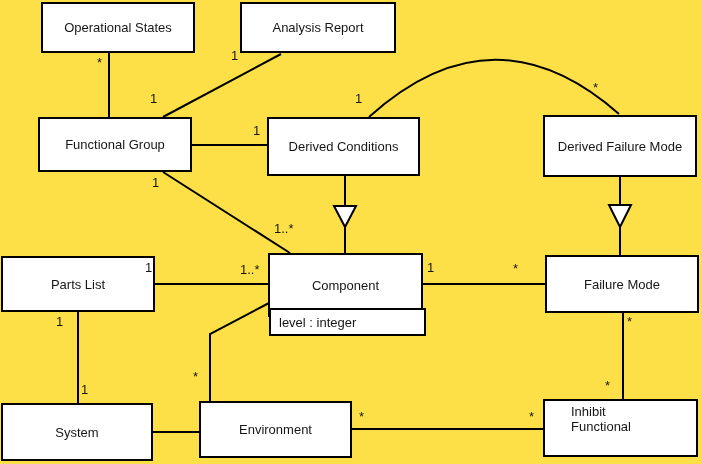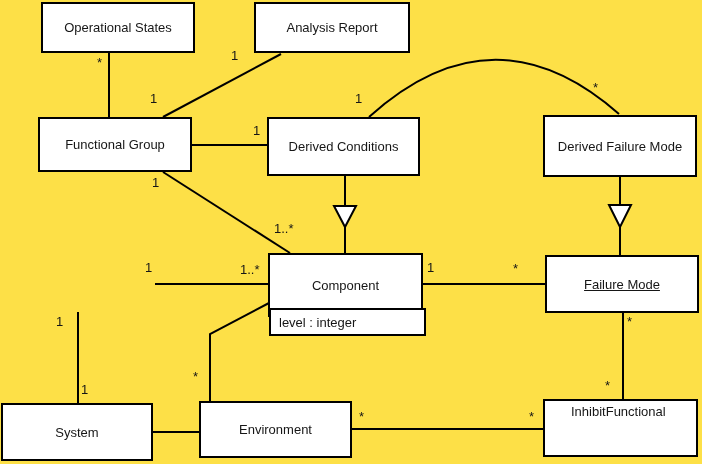--- a/index.html
+++ b/index.html
@@ -15,21 +15,21 @@
   #edges line,#edges path,#edges polyline{stroke:#000000;stroke-width:2;fill:none;}
   #edges polygon{stroke:#000000;stroke-width:2;fill:#ffffff;}
   .cls{
     position:absolute;box-sizing:border-box;z-index:1;
     border:2px solid #000000;background:#ffffff;
     display:flex;align-items:center;justify-content:center;
     font-size:13px;line-height:15px;text-align:center;
   }
   .cls.attr{justify-content:flex-start;padding-left:8px;text-align:left;}
   .cls.multiline{align-items:flex-start;justify-content:flex-start;
-    padding:3px 0 0 26px;text-align:left;flex-direction:row;}
+    padding:3px 0 0 26px;text-align:left;flex-direction:column;}
   .mult{
     position:absolute;z-index:2;font-size:13px;line-height:13px;
     white-space:nowrap;
   }
 </style>
 </head>
 <body>
 
 <div id="canvas">
 
@@ -51,45 +51,48 @@
     <line x1="623" y1="313" x2="623" y2="399"></line>
     <line x1="153" y1="432" x2="199" y2="432"></line>
     <polyline points="210,401 210,334 269,303"></polyline>
     <line x1="352" y1="429" x2="543" y2="429"></line>
   </svg>
 
   <div class="cls" style="left:41px;top:2px;width:154px;height:51px;">
     <span>Operational States</span>
   </div>
 
-  <div class="cls" style="left:254px;top:2px;width:156px;height:51px;">
+  <div class="cls" style="left:240px;top:2px;width:156px;height:51px;">
     <span>Analysis Report</span>
   </div>
 
   <div class="cls" style="left:38px;top:117px;width:154px;height:55px;">
     <span>Functional Group</span>
   </div>
 
   <div class="cls" style="left:267px;top:117px;width:153px;height:59px;">
     <span>Derived Conditions</span>
   </div>
 
   <div class="cls" style="left:543px;top:115px;width:154px;height:62px;">
     <span>Derived Failure Mode</span>
   </div>
 
+  <div class="cls" style="left:1px;top:256px;width:154px;height:56px;">
+    <span>Parts List</span>
+  </div>
 
   <div class="cls" style="left:268px;top:253px;width:155px;height:64px;">
     <span>Component</span>
   </div>
   <div class="cls attr" style="left:269px;top:308px;width:157px;height:28px;">
     <span>level : integer</span>
   </div>
 
-  <div class="cls" style="left:545px;top:255px;width:154px;height:58px;text-decoration:underline;">
+  <div class="cls" style="left:545px;top:255px;width:154px;height:58px;">
     <span>Failure Mode</span>
   </div>
 
   <div class="cls" style="left:1px;top:403px;width:152px;height:58px;">
     <span>System</span>
   </div>
 
   <div class="cls" style="left:199px;top:401px;width:153px;height:57px;">
     <span>Environment</span>
   </div>

